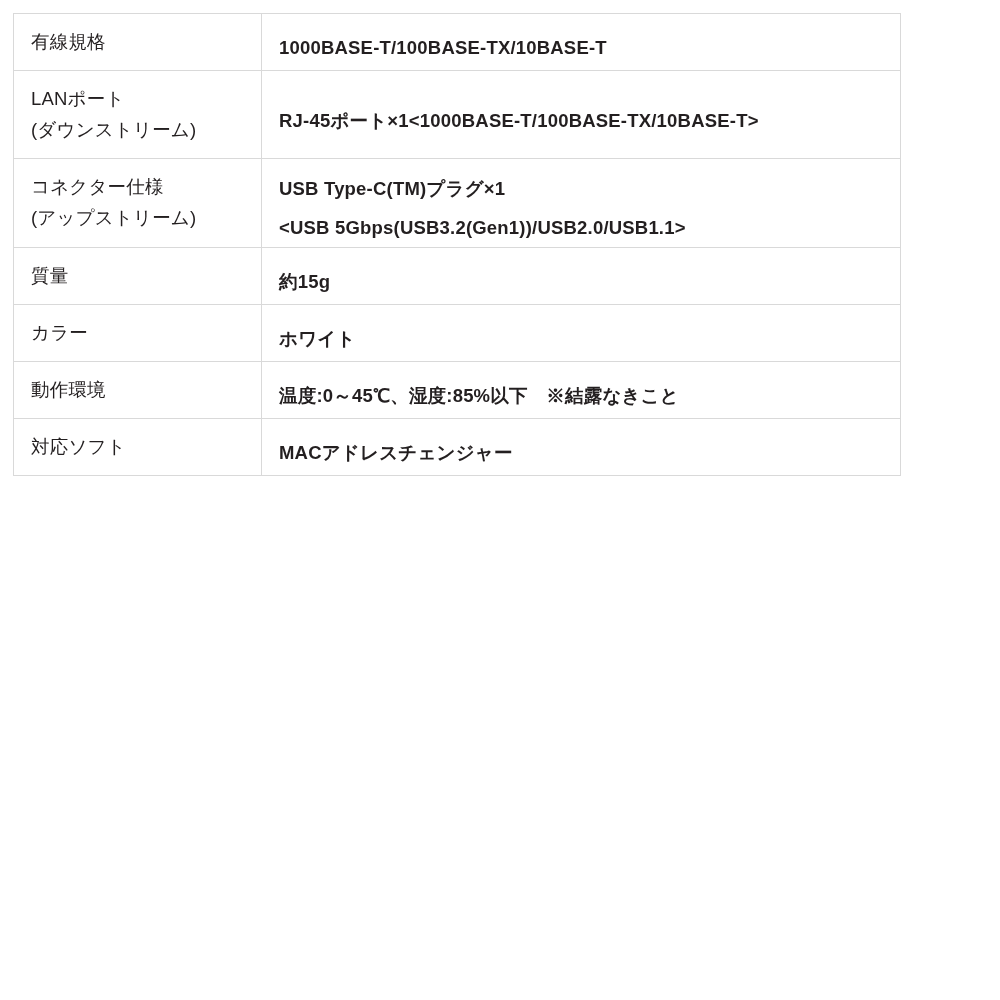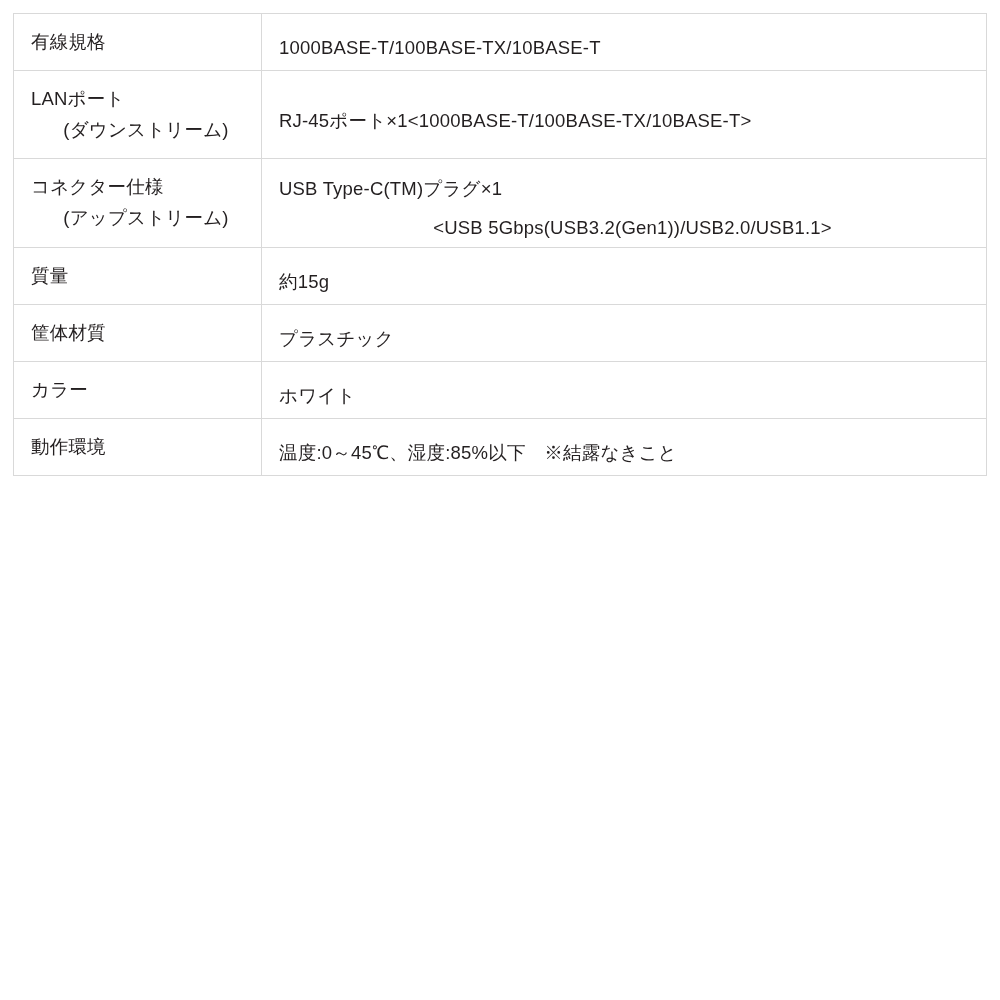--- a/index.html
+++ b/index.html
@@ -17,21 +17,21 @@
     width: 1000px;
     height: 1000px;
     position: relative;
     background: #ffffff;
     box-sizing: border-box;
   }
   .spec-table {
     position: absolute;
     top: 13px;
     left: 13px;
-    width: 974px;
+    width: 888px;
     border-collapse: collapse;
     table-layout: fixed;
   }
   .spec-table tr {
     border-top: 1px solid #d9d9d9;
     border-bottom: 1px solid #d9d9d9;
   }
   .spec-table td {
     border-left: 1px solid #d9d9d9;
     border-right: 1px solid #d9d9d9;
@@ -45,28 +45,28 @@
     line-height: 1.52;
     letter-spacing: 0.2px;
     color: #231f20;
   }
   td.value {
     padding: 14px 0 2px 17px;
     font-size: 18.5px;
     line-height: 1.52;
     letter-spacing: 0.2px;
     color: #231f20;
+    font-weight: bold;
   }
   .line {
     display: block;
     white-space: nowrap;
   }
   .line + .line {
     margin-top: 11px;
-    text-align: center;
   }
   td.label .line + .line {
     margin-top: 3px;
   }
 </style>
 </head>
 <body>
 
 <div class="page">
   <table class="spec-table">
@@ -101,37 +101,37 @@
         <tr>
           <td class="label">
             <span class="line">質量</span>
           </td>
           <td class="value">
             <span class="line">約15g</span>
           </td>
         </tr>
         <tr>
           <td class="label">
-            <span class="line">筐体材質</span>
-          </td>
-          <td class="value">
-            <span class="line">プラスチック</span>
-          </td>
-        </tr>
-        <tr>
-          <td class="label">
             <span class="line">カラー</span>
           </td>
           <td class="value">
             <span class="line">ホワイト</span>
           </td>
         </tr>
         <tr>
           <td class="label">
             <span class="line">動作環境</span>
           </td>
           <td class="value">
             <span class="line">温度:0～45℃、湿度:85%以下　※結露なきこと</span>
           </td>
         </tr>
+        <tr>
+          <td class="label">
+            <span class="line">対応ソフト</span>
+          </td>
+          <td class="value">
+            <span class="line">MACアドレスチェンジャー</span>
+          </td>
+        </tr>
       </tbody>
   </table>
 </div>
 
 </body></html>

